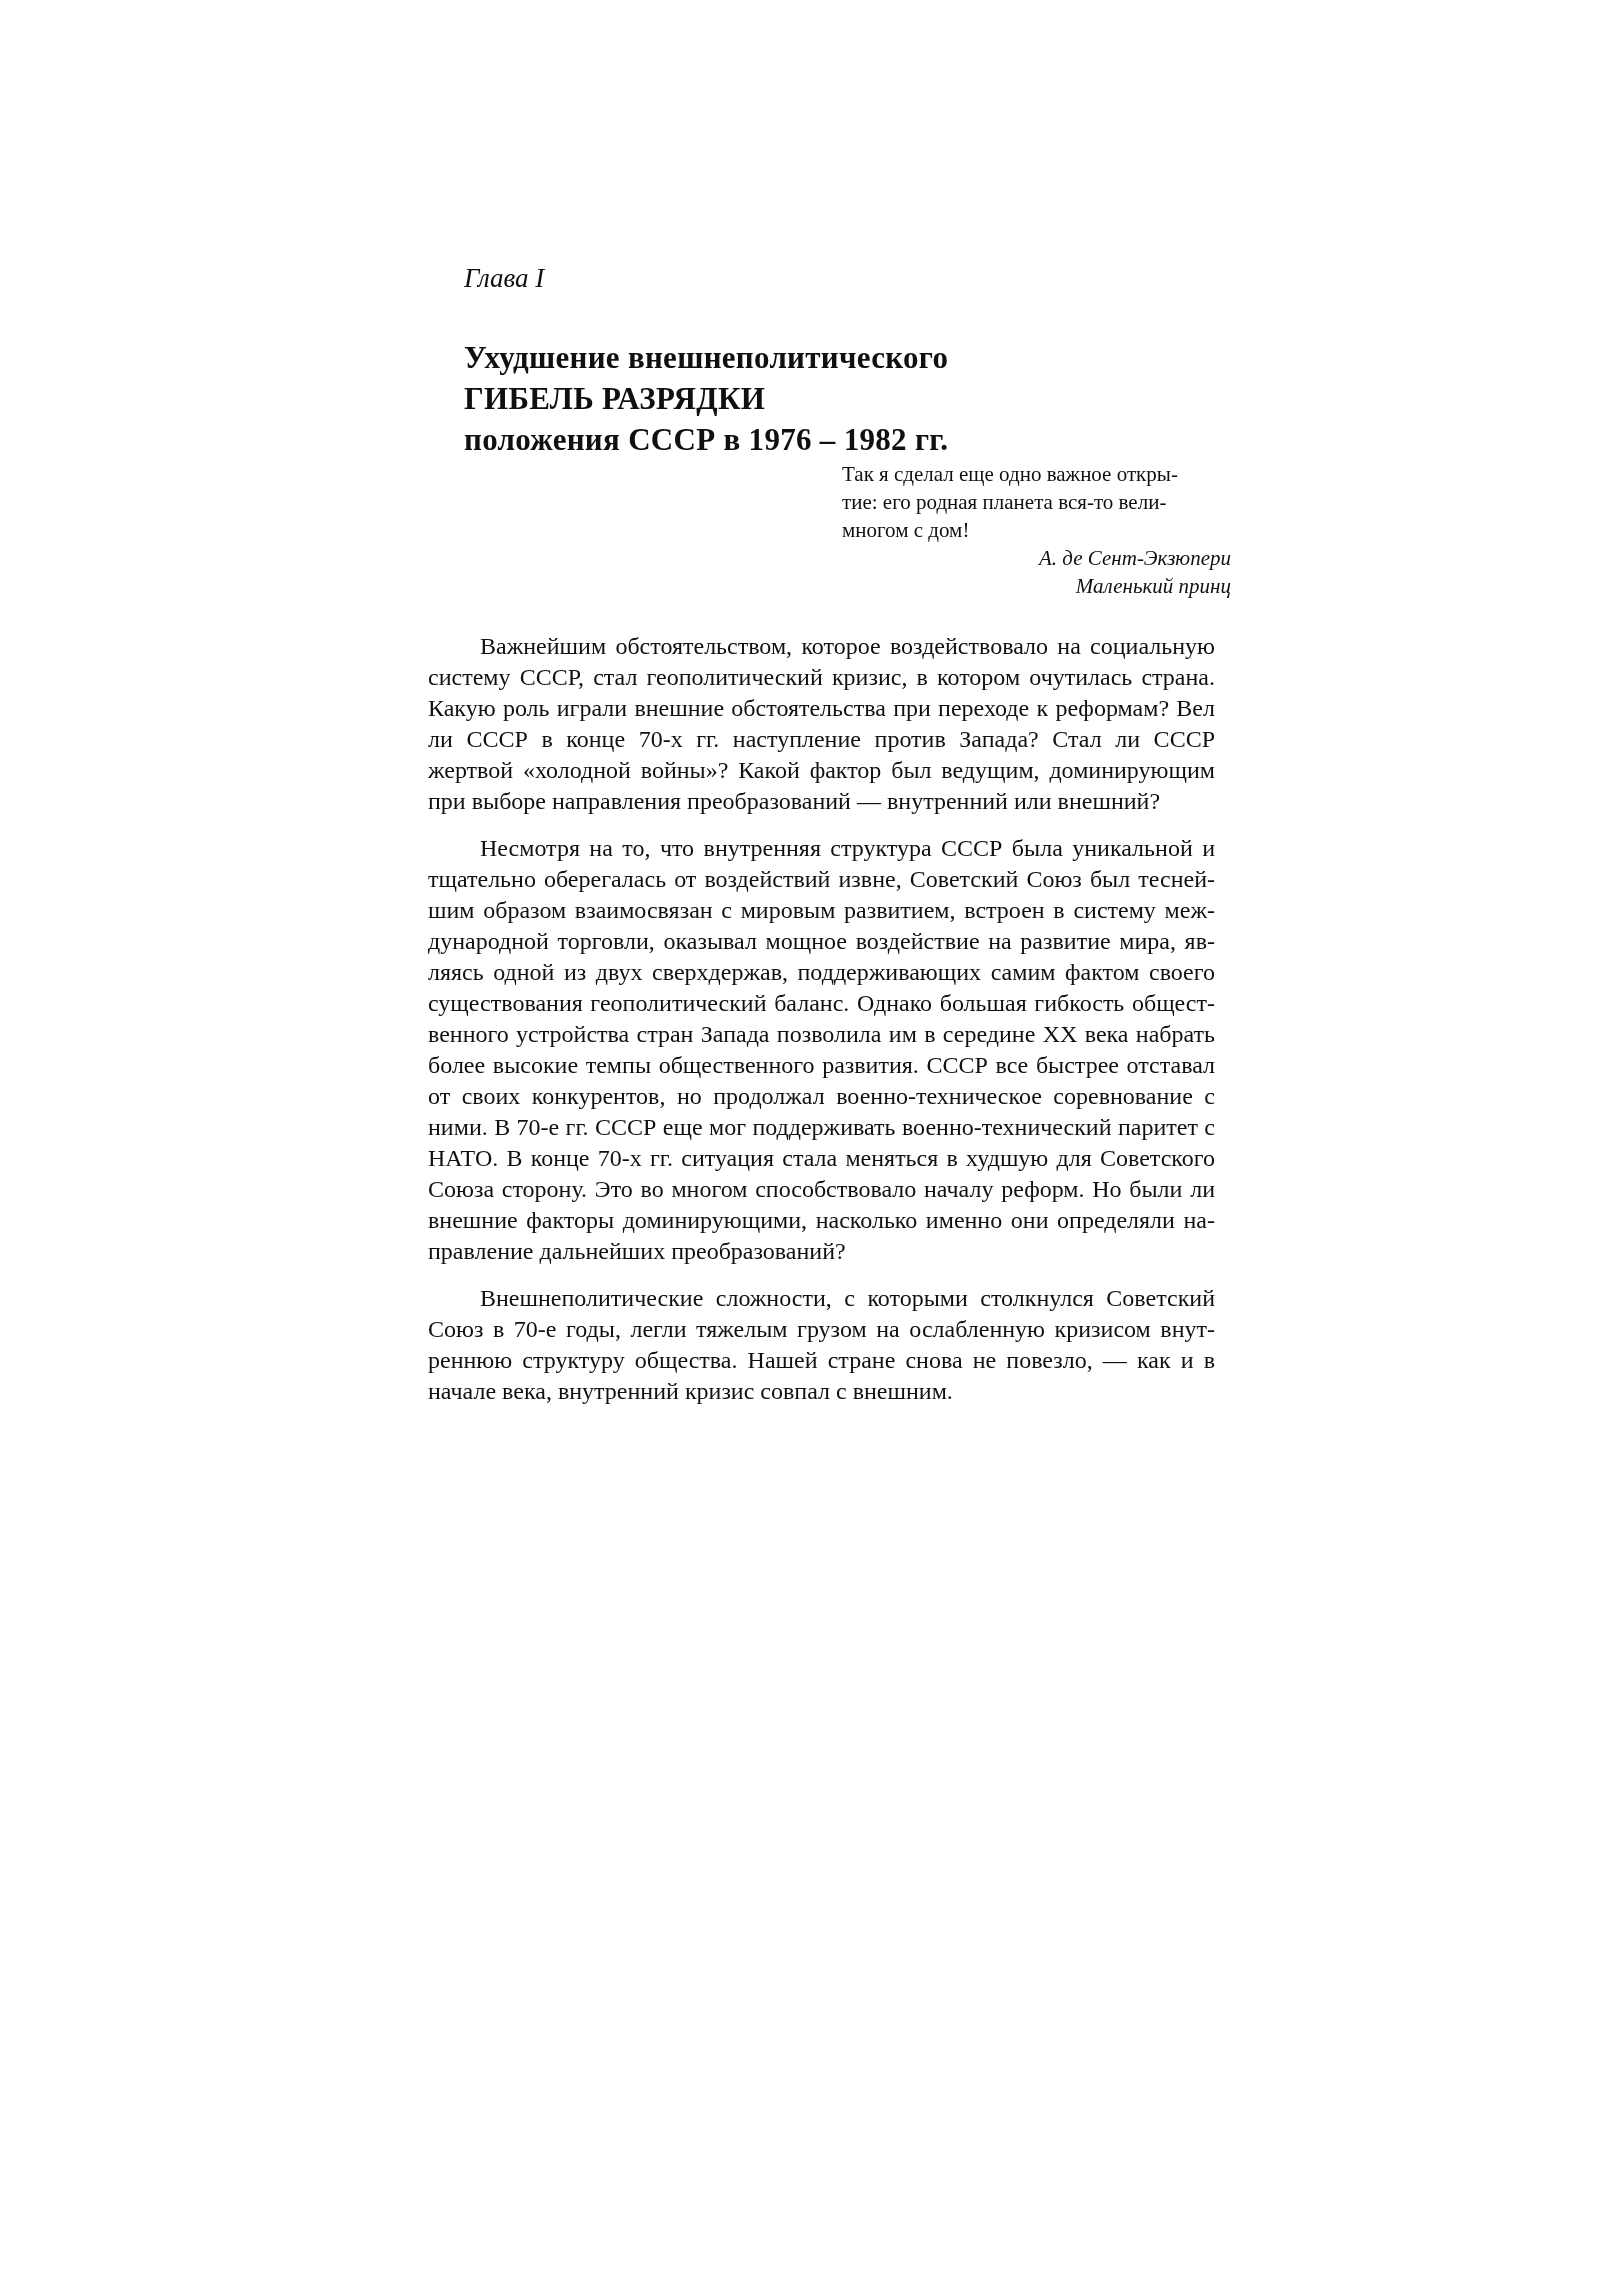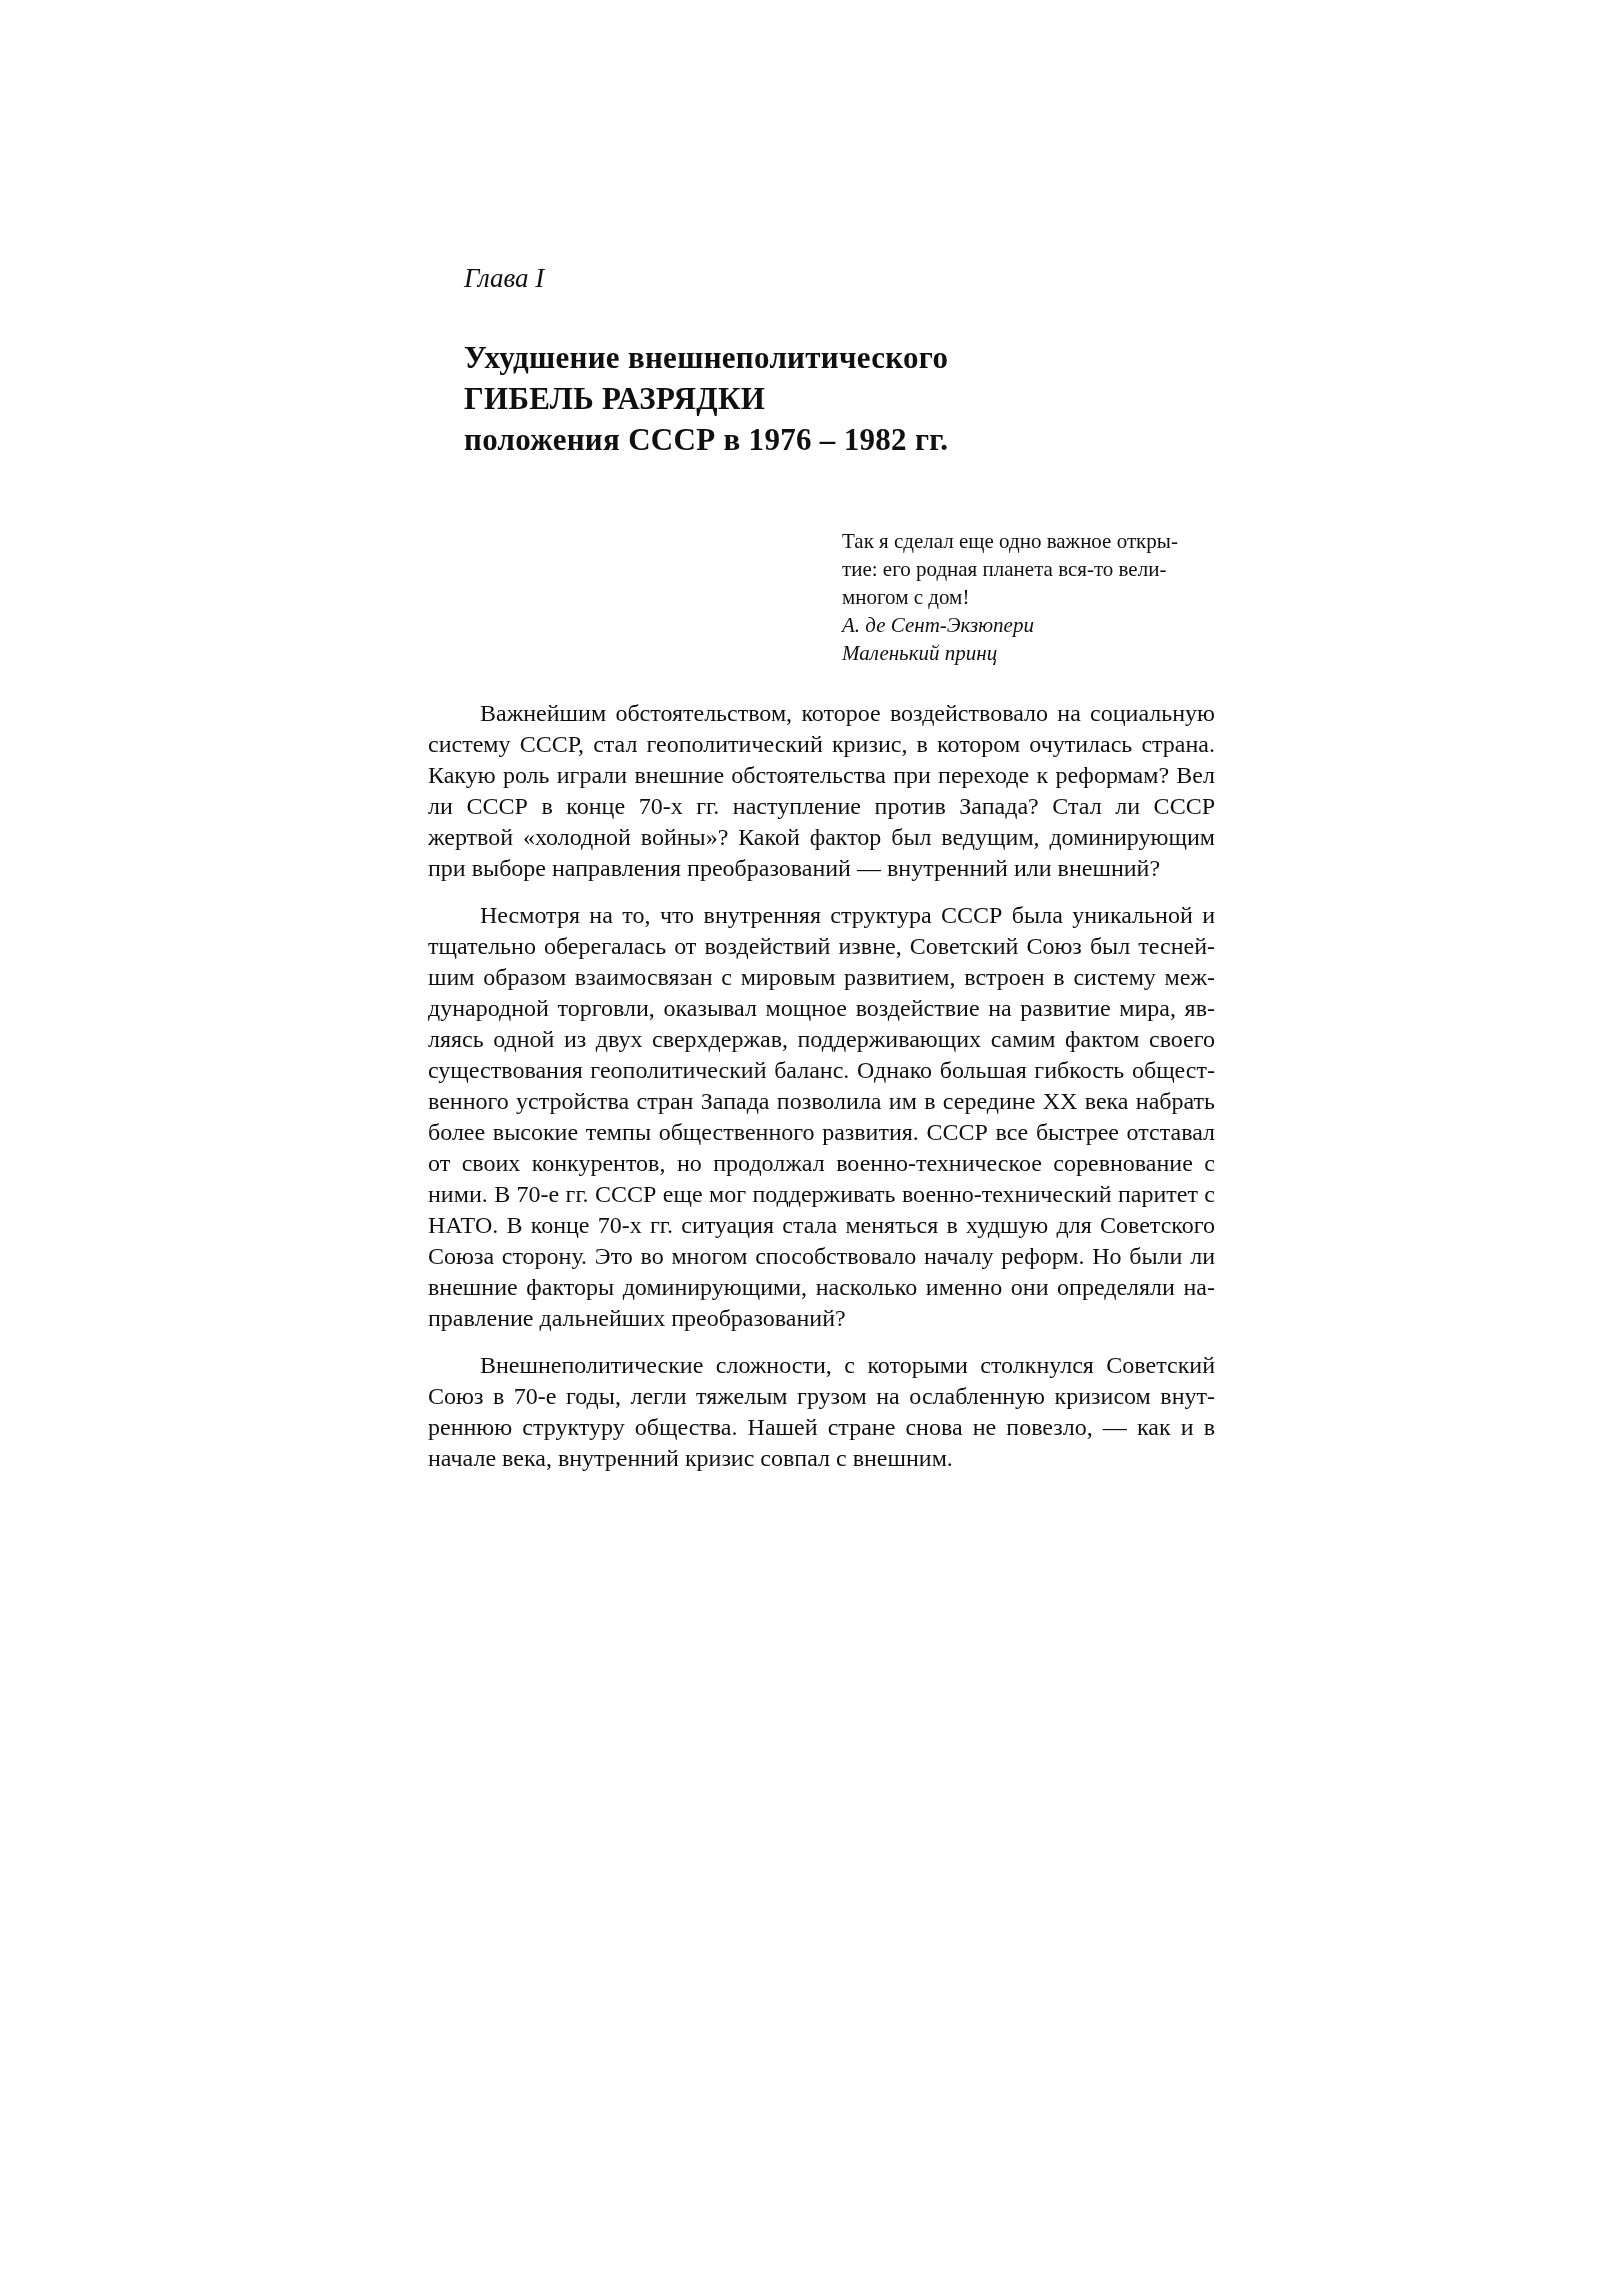--- a/index.html
+++ b/index.html
@@ -34,34 +34,34 @@
       padding-left: 52px;
       font-size: 31px;
       font-weight: bold;
       line-height: 41px;
       letter-spacing: 0.3px;
     }
     .heading .heading-line {
       display: block;
     }
     .epigraph {
-      margin-top: 67px;
       margin-left: auto;
       width: 389px;
       font-size: 21px;
       line-height: 28px;
     }
     .epigraph-line {
       display: block;
       text-align: justify;
       text-align-last: left;
       white-space: nowrap;
     }
     .epigraph-author,
     .epigraph-source {
+      text-align: right;
       font-style: italic;
       line-height: 28px;
     }
     .body-text {
       margin-top: 31px;
       font-size: 24px;
       line-height: 31px;
       text-align: justify;
     }
     .body-text p {

